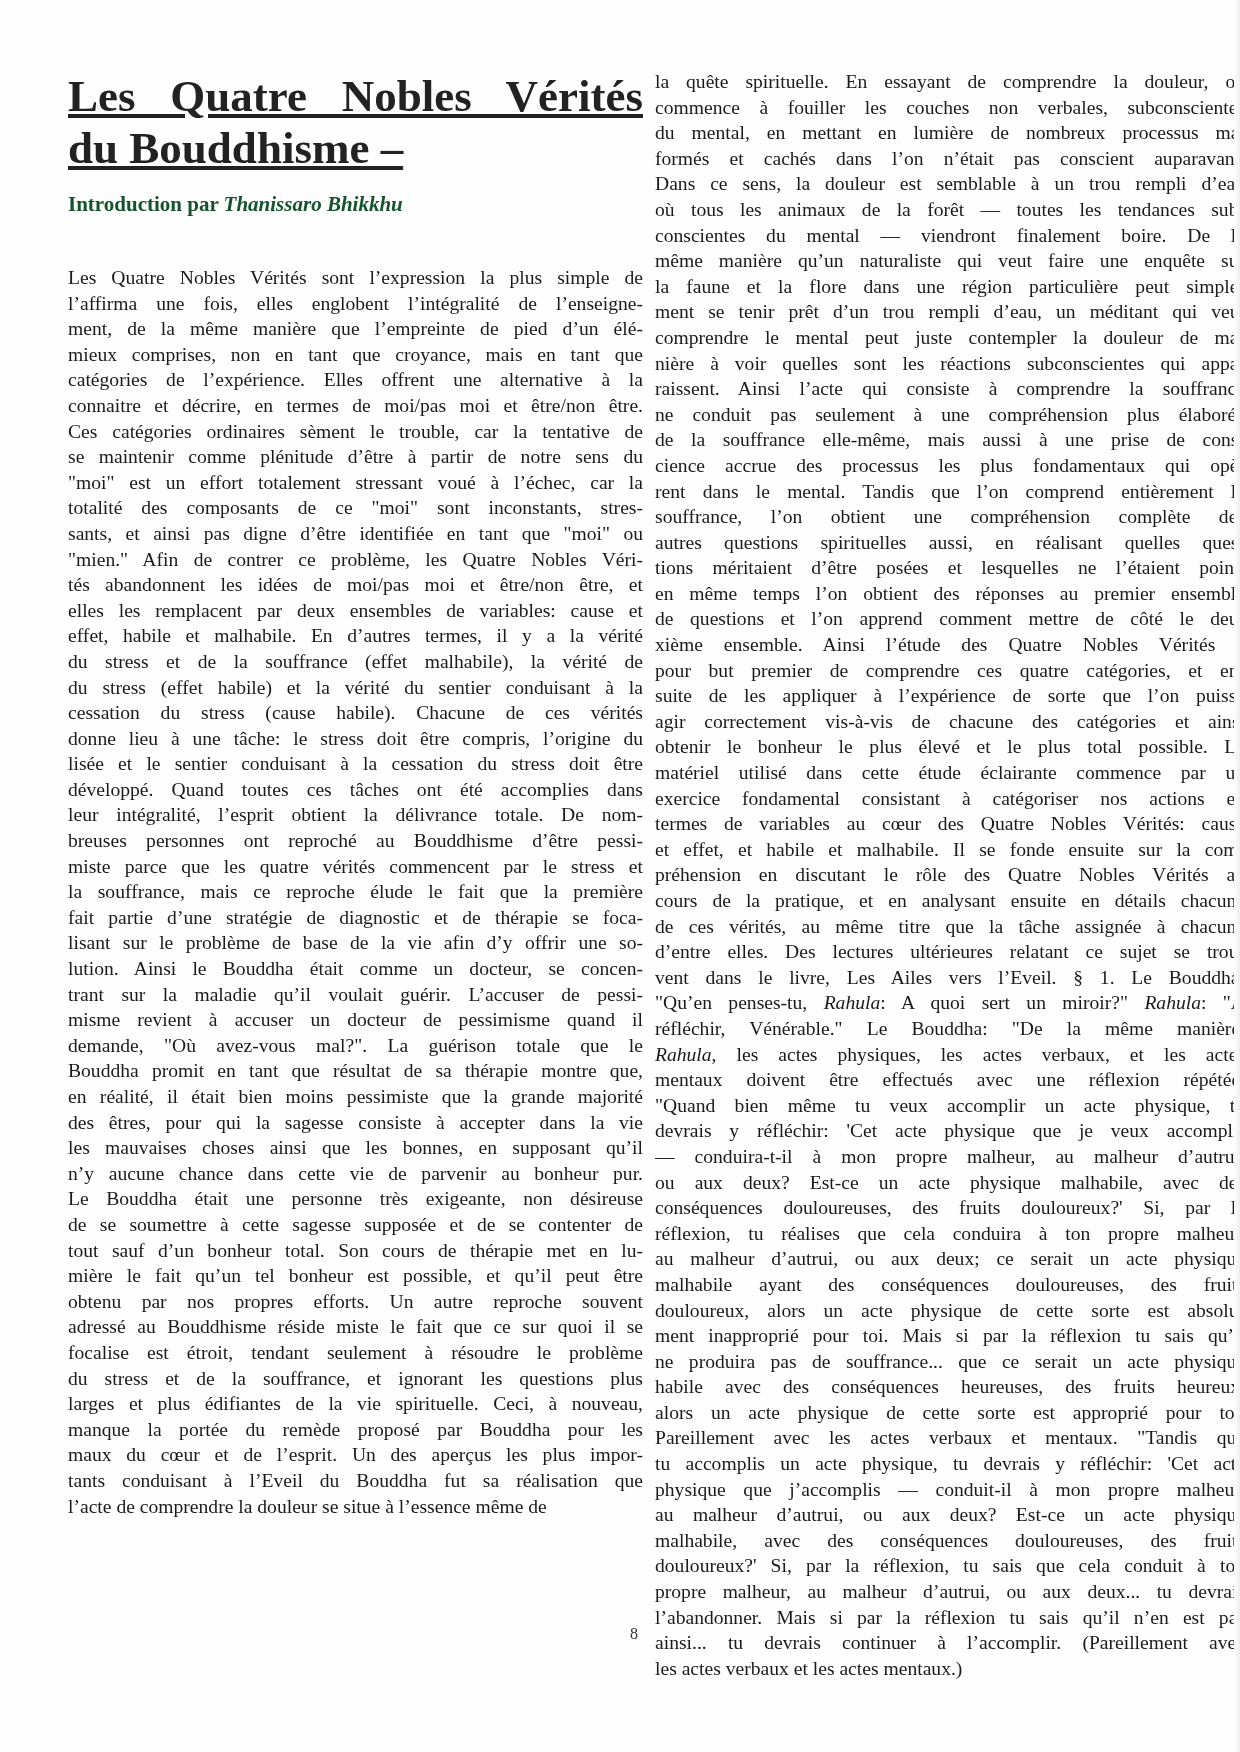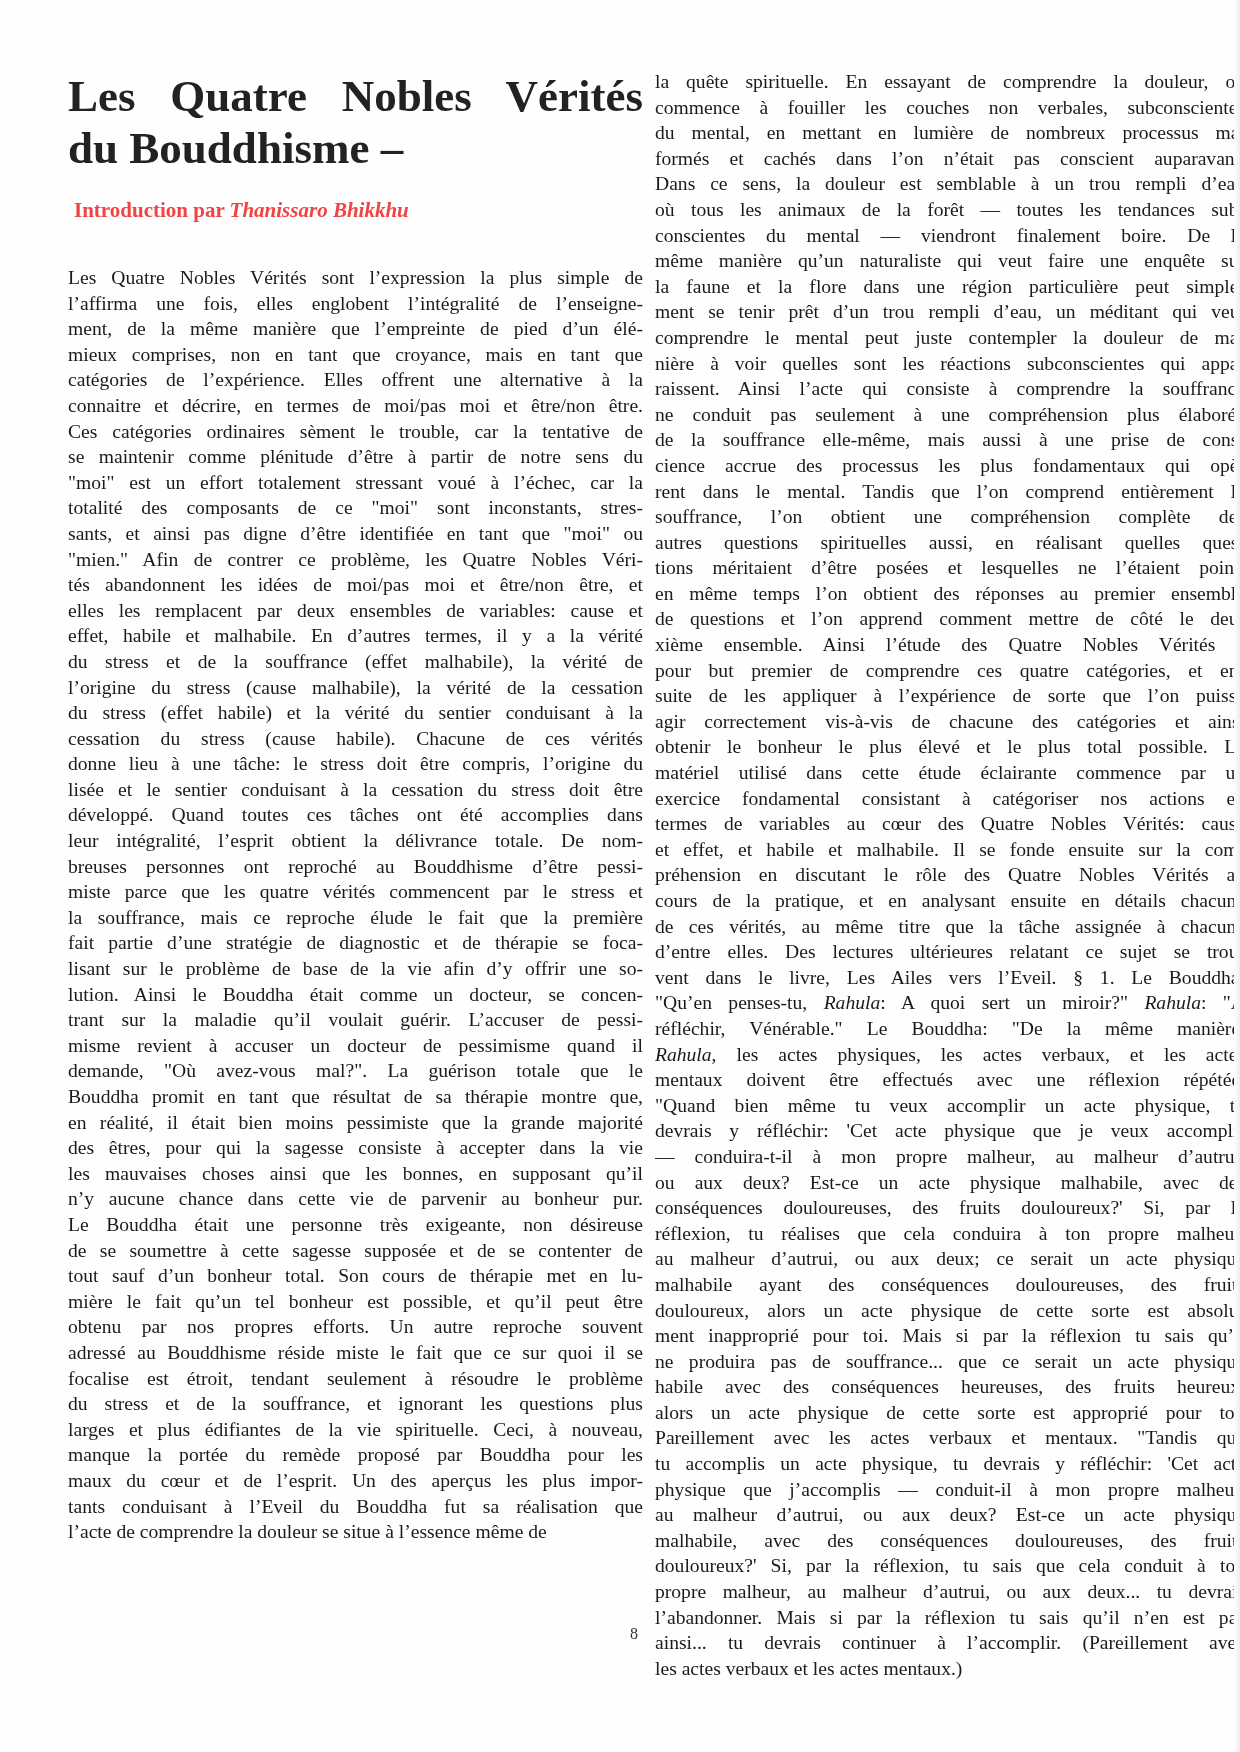--- a/index.html
+++ b/index.html
@@ -2,25 +2,25 @@
 <html><head>
   <meta charset="utf-8">
   <style>
     html, body { margin: 0; padding: 0; background: #ffffff; }
     body { width: 1240px; height: 1752px; position: relative; overflow: hidden;
       font-family: "Liberation Serif", "DejaVu Serif", serif; color: #1a1a1a; }
     .page { position: absolute; left: 0; top: 0; width: 1240px; height: 1752px; background: #fefefe; }
     .edge-shadow { position: absolute; right: 0; top: 0; width: 6px; height: 1752px;
       background: linear-gradient(to right, #ffffff, #ededed); }
     .title { position: absolute; left: 68px; top: 70px; width: 575px; margin: 0;
-      font-size: 45px; font-weight: bold; line-height: 52px; color: #222; }
+      font-size: 45px; font-weight: bold; line-height: 52px; color: #222; text-decoration: underline; }
     .title .line { display: block; white-space: nowrap; }
     .title .line.justify { text-align: justify; text-align-last: justify; }
-    .subtitle { position: absolute; left: 68px; top: 192px; margin: 6px; font-size: 21px;
-      font-weight: bold; color: #ef4444; white-space: nowrap; }
+    .subtitle { position: absolute; left: 68px; top: 192px; margin: 0; font-size: 21px;
+      font-weight: bold; color: #14532d; white-space: nowrap; }
     .subtitle .author { font-style: italic; }
     .col { position: absolute; font-size: 19.6px; line-height: 25.6px; }
     .col-left { left: 68px; top: 265px; width: 575px; }
     .col-right { left: 655px; top: 69px; width: 590px; overflow: hidden; }
     .col .ln { display: block; white-space: nowrap; text-align: justify; text-align-last: justify; height: 25.6px; }
     .col-right .ln { width: 590px; }
     .col .ln.last { text-align-last: left; }
     .col .ln i { font-style: italic; }
     .page-number { position: absolute; left: 630px; top: 1625px; font-size: 16px; color: #333; }
   </style>
@@ -46,21 +46,20 @@
       <span class="ln">Ces catégories ordinaires sèment le trouble, car la tentative de</span>
       <span class="ln">se maintenir comme plénitude d’être à partir de notre sens du</span>
       <span class="ln">"moi" est un effort totalement stressant voué à l’échec, car la</span>
       <span class="ln">totalité des composants de ce "moi" sont inconstants, stres-</span>
       <span class="ln">sants, et ainsi pas digne d’être identifiée en tant que "moi" ou</span>
       <span class="ln">"mien." Afin de contrer ce problème, les Quatre Nobles Véri-</span>
       <span class="ln">tés abandonnent les idées de moi/pas moi et être/non être, et</span>
       <span class="ln">elles les remplacent par deux ensembles de variables: cause et</span>
       <span class="ln">effet, habile et malhabile. En d’autres termes, il y a la vérité</span>
       <span class="ln">du stress et de la souffrance (effet malhabile), la vérité de</span>
-      <span class="ln">l’origine du stress (cause malhabile), la vérité de la cessation</span>
       <span class="ln">du stress (effet habile) et la vérité du sentier conduisant à la</span>
       <span class="ln">cessation du stress (cause habile). Chacune de ces vérités</span>
       <span class="ln">donne lieu à une tâche: le stress doit être compris, l’origine du</span>
       <span class="ln">lisée et le sentier conduisant à la cessation du stress doit être</span>
       <span class="ln">développé. Quand toutes ces tâches ont été accomplies dans</span>
       <span class="ln">leur intégralité, l’esprit obtient la délivrance totale. De nom-</span>
       <span class="ln">breuses personnes ont reproché au Bouddhisme d’être pessi-</span>
       <span class="ln">miste parce que les quatre vérités commencent par le stress et</span>
       <span class="ln">la souffrance, mais ce reproche élude le fait que la première</span>
       <span class="ln">fait partie d’une stratégie de diagnostic et de thérapie se foca-</span>

